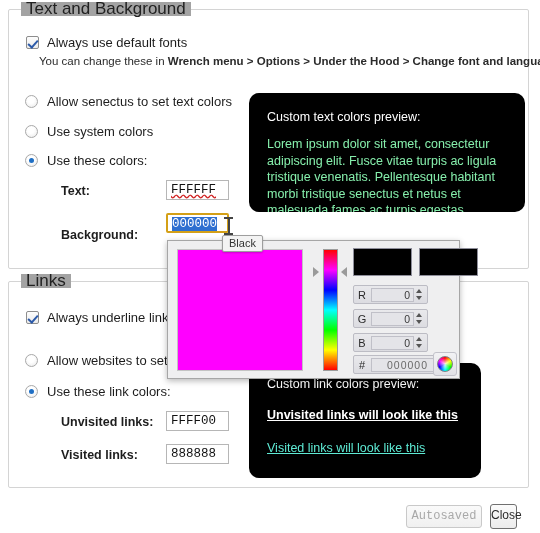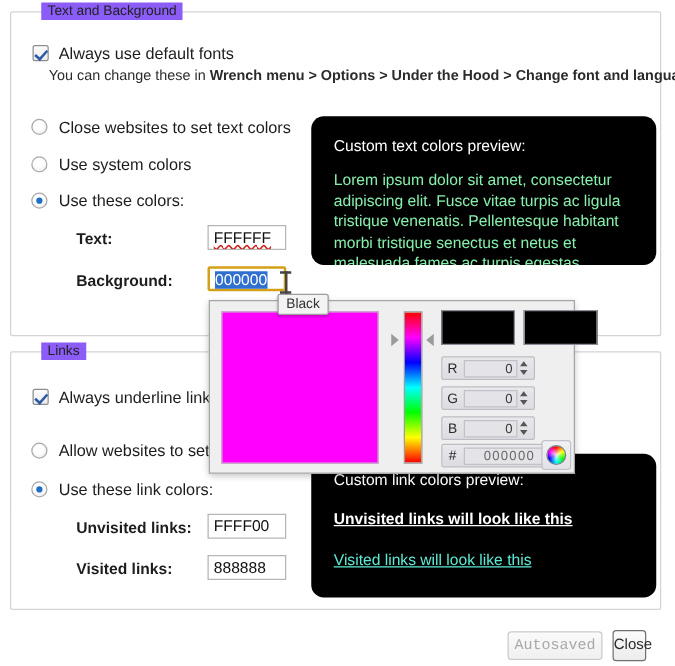--- a/index.html
+++ b/index.html
@@ -17,24 +17,24 @@
 
   
   .fieldset {
     position: absolute;
     border: 1px solid #d4d4d4;
     border-radius: 2px;
     background: transparent;
   }
   .legend {
     position: absolute;
-    top: -8px; left: 24px;
-    background: #8b5cf6;
+    top: -8px; left: 12px;
+    background: #a3a3a3;
     padding: 0 5px;
-    font-size: 11px;
+    font-size: 17px;
     color: #222222;
     line-height: 14px;
     white-space: nowrap;
   }
   #fs-text { left: 8px; top: 9px; width: 519px; height: 258px; }
   #fs-links { left: 8px; top: 281px; width: 519px; height: 205px; }
 
   
   .row { position: absolute; display: flex; align-items: center; }
   .chk {
@@ -101,21 +101,21 @@
     font-size: 12.5px;
     color: #1d1d1d;
     font-weight: bold;
     white-space: nowrap;
   }
   .tinput {
     position: absolute;
     box-sizing: border-box;
     border: 1px solid #b6b6b6;
     background: #ffffff;
-    font-family: Liberation Sans, sans-serif;
+    font-family: Liberation Mono, monospace;
     font-size: 12.5px;
     color: #111111;
     padding: 2px 4px;
     outline: none;
     height: 20px;
     line-height: 15px;
   }
   .tinput.focused {
     border: 2px solid #d4a017;
     border-radius: 2px;
@@ -361,39 +361,39 @@
     <span class="chk checked"></span>
     <span class="chk-label">Always use default fonts</span>
   </div>
 
   <div class="hint" style="left:39px; top:55px;">
     <span>You can change these in </span><b>Wrench menu &gt; Options &gt; Under the Hood &gt; Change font and language settings</b>
   </div>
 
   <div class="row" style="left:25px; top:94px;">
     <span class="rad"></span>
-    <span class="rad-label">Close websites to set text colors</span>
+    <span class="rad-label">Allow senectus to set text colors</span>
   </div>
 
   <div class="row" style="left:25px; top:124px;">
     <span class="rad"></span>
     <span class="rad-label">Use system colors</span>
   </div>
 
   <div class="row" style="left:25px; top:153px;">
     <span class="rad sel"></span>
     <span class="rad-label">Use these colors:</span>
   </div>
 
   <div class="flabel" style="left:61px; top:184px;">Text:</div>
   <div class="tinput" style="left:166px; top:180px; width:63px;">
     <span class="spell">FFFFFF</span>
   </div>
 
-  <div class="flabel" style="left:61px; top:218px;">Background:</div>
+  <div class="flabel" style="left:61px; top:228px;">Background:</div>
   <div class="tinput focused" style="left:166px; top:213px; width:63px;">
     <span class="selhl">000000</span>
   </div>
 
   <div class="preview" style="left:249px; top:93px; width:276px; height:119px; padding:17px 18px;">
     <div class="pv-title">Custom text colors preview:</div>
     <div class="pv-body">Lorem ipsum dolor sit amet, consectetur adipiscing elit. Fusce vitae turpis ac ligula tristique venenatis. Pellentesque habitant morbi tristique senectus et netus et malesuada fames ac turpis egestas.</div>
   </div>
 
   <div class="fieldset" id="fs-links">
@@ -418,21 +418,21 @@
   <div class="flabel" style="left:61px; top:415px;">Unvisited links:</div>
   <div class="tinput" style="left:166px; top:411px; width:63px;">
     <span>FFFF00</span>
   </div>
 
   <div class="flabel" style="left:61px; top:448px;">Visited links:</div>
   <div class="tinput" style="left:166px; top:444px; width:63px;">
     <span>888888</span>
   </div>
 
-  <div class="preview" style="left:249px; top:363px; width:276px; height:115px; padding:14px 18px;">
+  <div class="preview" style="left:249px; top:363px; width:232px; height:115px; padding:14px 18px;">
     <div class="pv-title">Custom link colors preview:</div>
     <a class="pv-link" style="color:#ffffff; margin-top:17px;" href="#">Unvisited links will look like this</a>
     <a class="pv-link" style="color:#5eead4; margin-top:19px; font-weight:normal;" href="#">Visited links will look like this</a>
   </div>
 
   <div id="picker">
     <div id="sv-box"></div>
     <div class="tri" id="tri-l"></div>
     <div id="hue-strip"></div>
     <div class="tri" id="tri-r"></div>

